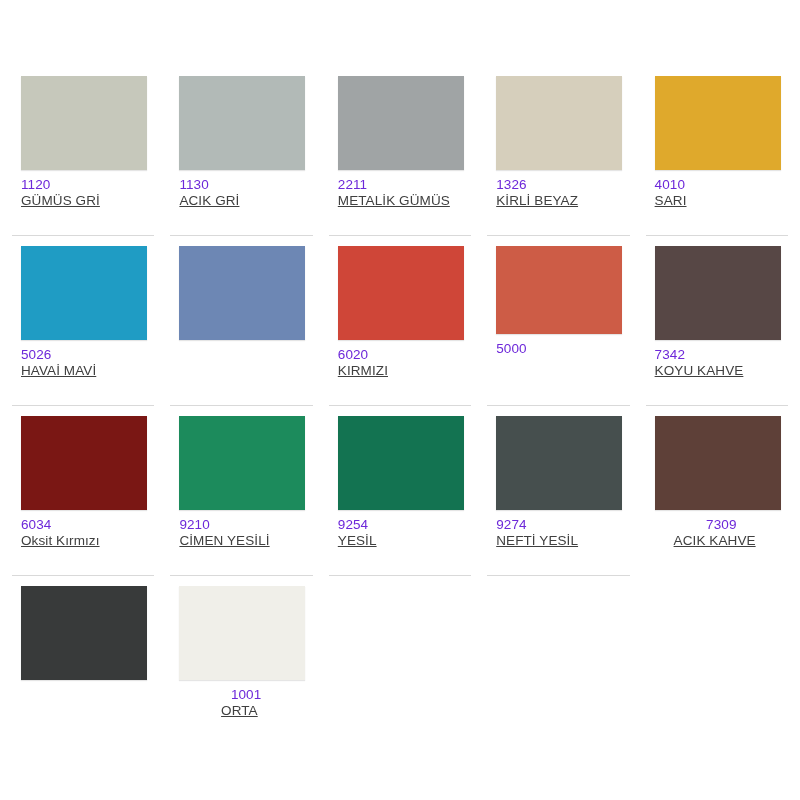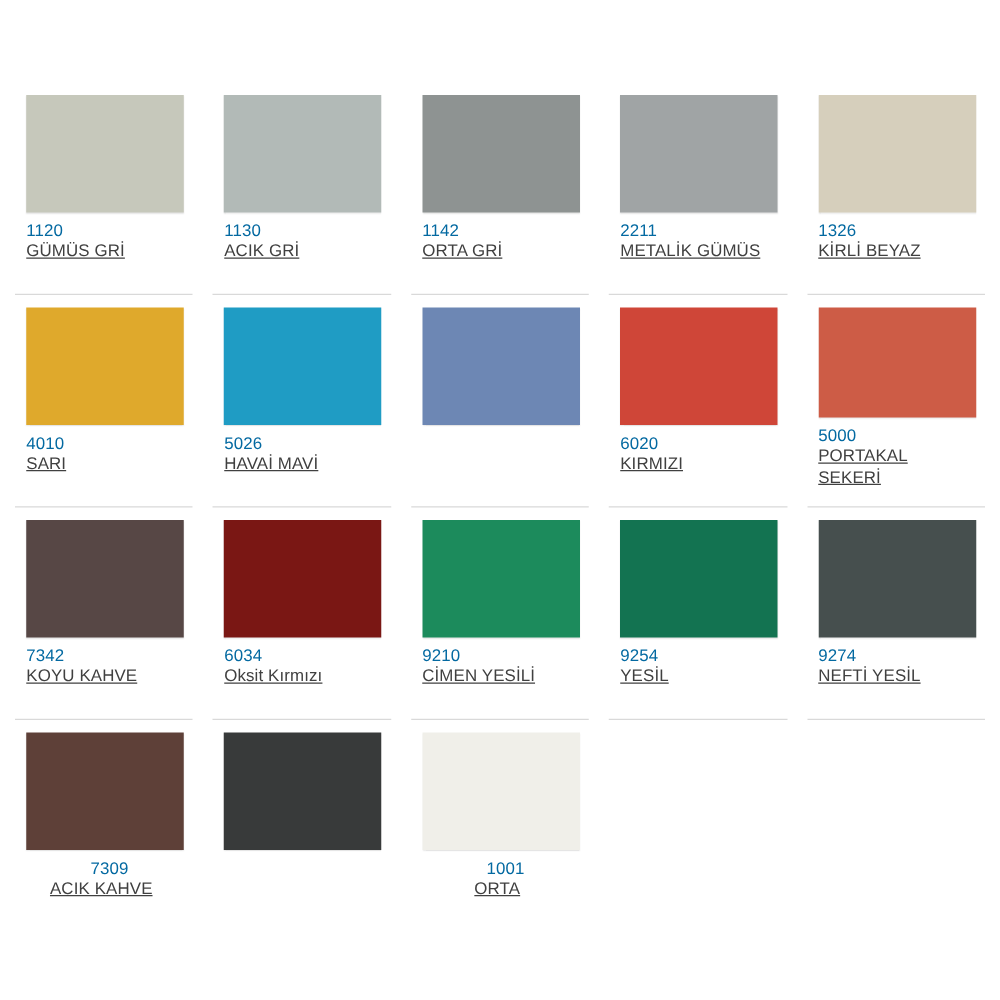--- a/index.html
+++ b/index.html
@@ -56,21 +56,21 @@
     height: 88px;
   }
 
   .swatch-meta {
     margin: 7px 0 0 9px;
     line-height: 1.22;
   }
 
   .swatch-code {
     font-size: 13.5px;
-    color: #0369a1;
+    color: #6d28d9;
     letter-spacing: 0.1px;
     white-space: nowrap;
   }
 
   .swatch-name {
     font-size: 13.5px;
     color: #404040;
     letter-spacing: 0.1px;
     max-width: 120px;
     text-decoration: underline;
@@ -86,27 +86,20 @@
         <div class="swatch-meta">
           <div class="swatch-code">1120</div>
           <div class="swatch-name">GÜMÜS GRİ</div>
         </div>
       </div>
       <div class="swatch-card">
         <div class="swatch-chip" style="background: rgb(178, 186, 183);"></div>
         <div class="swatch-meta">
           <div class="swatch-code">1130</div>
           <div class="swatch-name">ACIK GRİ</div>
-        </div>
-      </div>
-      <div class="swatch-card">
-        <div class="swatch-chip" style="background: rgb(142, 147, 146);"></div>
-        <div class="swatch-meta">
-          <div class="swatch-code">1142</div>
-          <div class="swatch-name">ORTA GRİ</div>
         </div>
       </div>
       <div class="swatch-card">
         <div class="swatch-chip" style="background: rgb(160, 164, 165);"></div>
         <div class="swatch-meta">
           <div class="swatch-code">2211</div>
           <div class="swatch-name">METALİK GÜMÜS</div>
         </div>
       </div>
       <div class="swatch-card">
@@ -137,21 +130,20 @@
         <div class="swatch-chip" style="background: rgb(207, 70, 56);"></div>
         <div class="swatch-meta">
           <div class="swatch-code">6020</div>
           <div class="swatch-name">KIRMIZI</div>
         </div>
       </div>
       <div class="swatch-card tall-label">
         <div class="swatch-chip" style="background: rgb(205, 92, 70);"></div>
         <div class="swatch-meta">
           <div class="swatch-code">5000</div>
-          <div class="swatch-name">PORTAKAL SEKERİ</div>
         </div>
       </div>
       <div class="swatch-card">
         <div class="swatch-chip" style="background: rgb(87, 71, 69);"></div>
         <div class="swatch-meta">
           <div class="swatch-code">7342</div>
           <div class="swatch-name">KOYU KAHVE</div>
         </div>
       </div>
       <div class="swatch-card">

